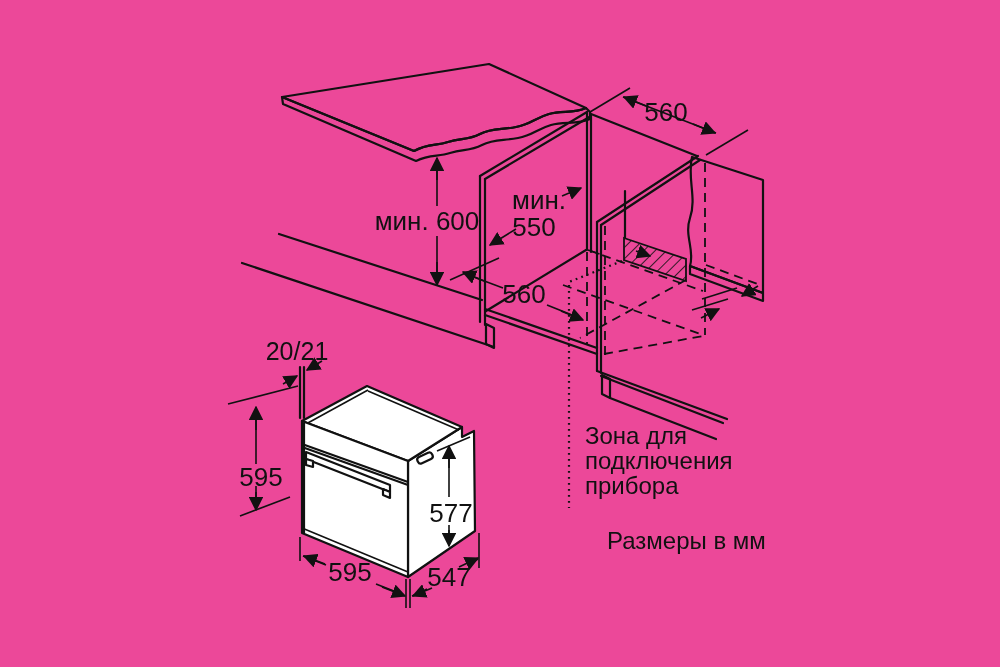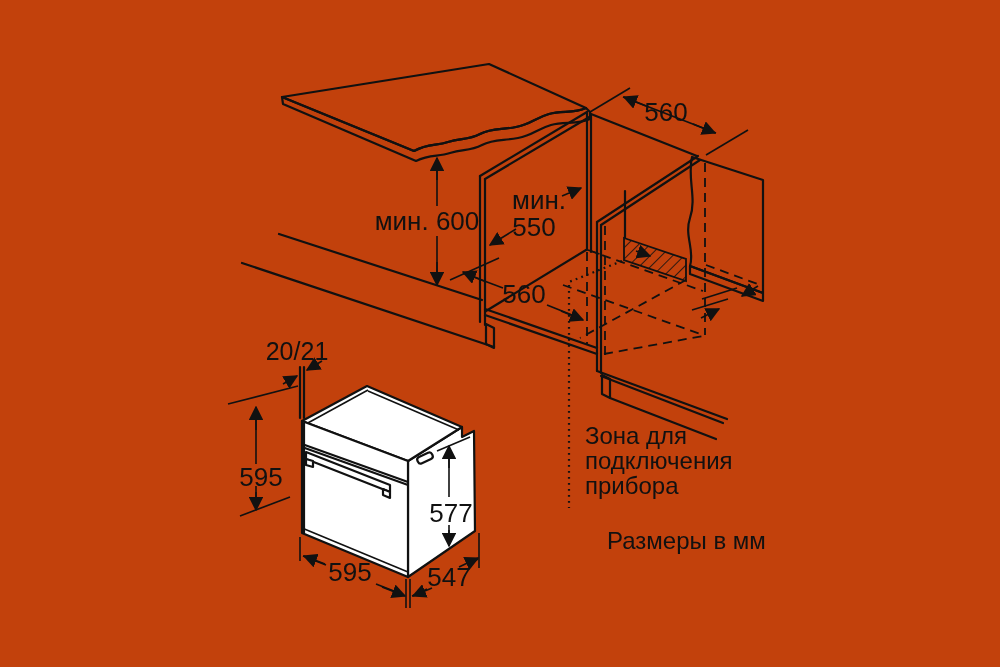--- a/index.html
+++ b/index.html
@@ -1,16 +1,16 @@
 <!DOCTYPE html>
 <html><head>
 <meta charset="utf-8">
 <style>
   html,body{margin:0;padding:0;background:#ffffff;}
-  .stage{position:relative;width:1000px;height:667px;background:#c2410c;overflow:hidden;
+  .stage{position:relative;width:1000px;height:667px;background:#ec4899;overflow:hidden;
          font-family:"Liberation Sans", sans-serif;}
   svg{display:block;}
   .struct{stroke:#111111;stroke-width:2.2;fill:none;stroke-linejoin:round;stroke-linecap:round;}
   .thin{stroke:#111111;stroke-width:1.6;fill:none;}
   .dashed{stroke:#111111;stroke-width:1.8;fill:none;stroke-dasharray:9 6;}
   .dotted{stroke:#111111;stroke-width:2.2;fill:none;stroke-dasharray:1.8 4.2;stroke-linecap:butt;}
   .dim{font-size:26px;fill:#111111;}
   .dim-small{font-size:25px;fill:#111111;}
   .note{font-size:24px;fill:#111111;}
   .whiteface{fill:#ffffff;stroke:#111111;stroke-width:2.2;stroke-linejoin:round;}

